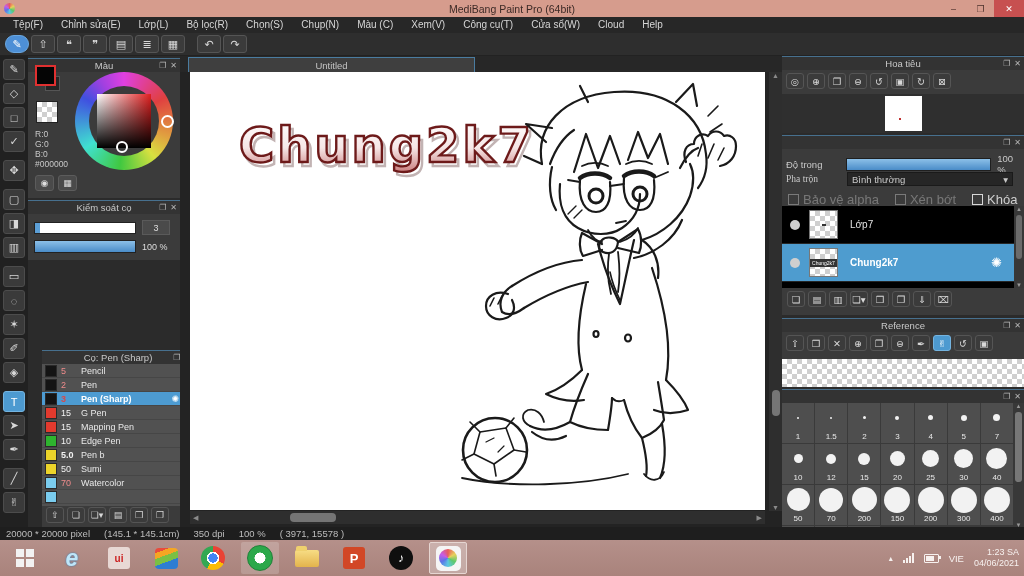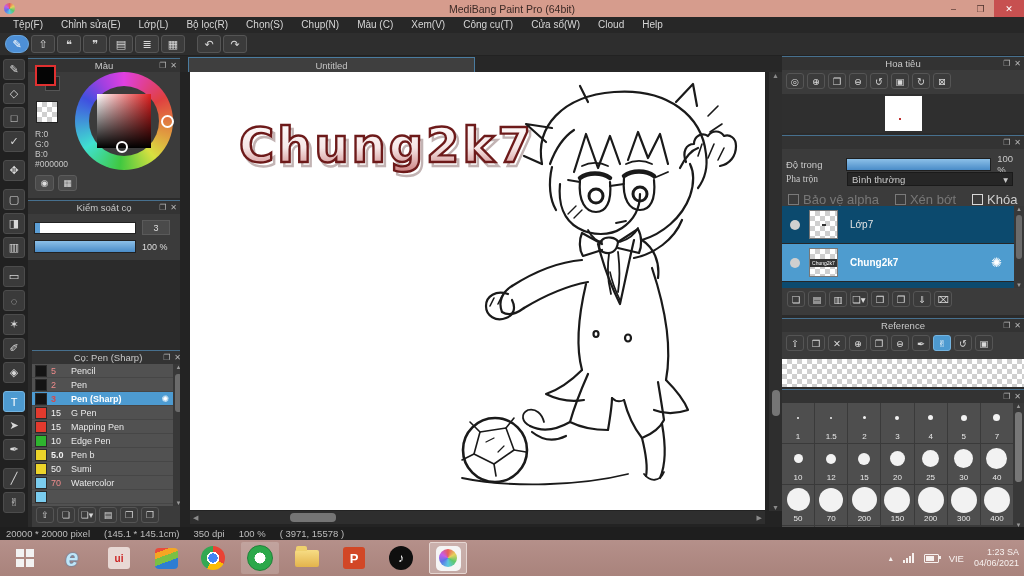--- a/index.html
+++ b/index.html
@@ -63,21 +63,21 @@
   .wheel-marker{position:absolute;left:133px;top:56px;width:9px;height:9px;border:2px solid #fff;border-radius:50%;z-index:3;}
   .sv-marker{position:absolute;left:88px;top:82px;width:8px;height:8px;border:2px solid #fff;border-radius:50%;z-index:3;}
   .panel-ksc{left:0;top:144px;width:152px;height:60px;}
   .ksc-row{position:absolute;left:6px;display:flex;align-items:center;}
   .bar1{width:100px;height:10px;background:#fff;border:1px solid #222;position:relative;}
   .bar1 .sliver{position:absolute;left:0;top:0;width:5px;height:100%;background:#5c9fd6;}
   .valbox{width:26px;height:13px;background:#4a4a4a;border:1px solid #5a5a5a;color:#ddd;
     font-size:9px;display:flex;align-items:center;justify-content:center;margin-left:6px;}
   .bar2{width:100px;height:11px;border:1px solid #222;background:linear-gradient(#8cc0e8,#4a8cc8);}
   .pctlabel{margin-left:6px;font-size:9px;color:#ddd;}
-  .panel-co{left:4px;top:294px;width:152px;height:177px;}
+  .panel-co{left:14px;top:294px;width:152px;height:177px;}
   .brushlist{position:absolute;left:0;top:13px;width:141px;height:142px;background:#515151;overflow:hidden;}
   .brow{height:13px;display:flex;align-items:center;border-bottom:1px solid #464646;padding-left:3px;font-size:9px;color:#e8e8e8;position:relative;}
   .brow.selected{background:#4d9bd1;font-weight:bold;color:#fff;}
   .bsw{width:10px;height:10px;border:1px solid #2a2a2a;margin-right:4px;flex:none;}
   .bnum{width:20px;flex:none;}
   .bgear{position:absolute;right:4px;color:#fff;font-size:9px;}
   .vscroll-s{position:absolute;right:0;top:13px;width:11px;height:142px;background:#383838;display:flex;flex-direction:column;align-items:center;font-size:6px;color:#999;}
   .vscroll-s .thumb{width:7px;height:38px;background:#6b6b6b;border-radius:3px;margin-top:4px;}
   .co-footer{position:absolute;left:0;bottom:2px;width:152px;height:20px;display:flex;gap:3px;padding-left:4px;align-items:center;}
   .fbtn{width:18px;height:16px;background:#3b3b3b;border:1px solid #555;border-radius:3px;
@@ -106,21 +106,21 @@
   .nav-thumb{position:absolute;left:103px;top:2px;width:37px;height:35px;background:#fff;}
   .nav-dot{position:absolute;left:14px;top:22px;width:2px;height:2px;background:#c03030;}
   .panel-layer{left:0;top:79px;width:242px;height:180px;}
   .lrow{position:absolute;left:0;width:242px;display:flex;align-items:center;font-size:9.5px;color:#c9c9c9;}
   .lslider{width:144px;height:11px;border:1px solid #1f1f1f;background:linear-gradient(#8cc0e8,#4a8cc8);}
   .ldrop{width:166px;height:14px;background:#262626;border:1px solid #1a1a1a;color:#c9c9c9;
     display:flex;align-items:center;padding:0 4px;box-sizing:border-box;justify-content:space-between;font-size:9.5px;}
   .chk{display:flex;align-items:center;gap:4px;font-size:13px;color:#cfcfcf;}
   .chk .box{width:9px;height:9px;border:1px solid #d8d8d8;background:transparent;}
   .chk.dim{opacity:.4;}
-  .layerlist{position:absolute;left:0;top:70px;width:242px;height:82px;background:#0c4a6e;overflow:hidden;}
+  .layerlist{position:absolute;left:0;top:70px;width:242px;height:82px;background:#000000;overflow:hidden;}
   .layer-row{height:37px;display:flex;align-items:center;border-bottom:1px solid #262626;position:relative;}
   .layer-row.selected{background:#4e9ccf;}
   .eyedot{width:10px;height:10px;border-radius:50%;background:#cfcfcf;margin:0 9px 0 8px;flex:none;}
   .lthumb{width:27px;height:27px;border:1px solid #777;flex:none;display:flex;align-items:center;justify-content:center;overflow:hidden;}
   .lthumb .mini{font-size:5px;color:#fff;background:#333;padding:1px 2px;white-space:nowrap;}
   .lname{margin-left:12px;color:#e4e4e4;}
   .layer-row.selected .lname{font-weight:bold;color:#fff;}
   .lgear{position:absolute;right:22px;font-size:13px;color:#fff;}
   .vscroll-l{position:absolute;right:0;top:0;width:10px;height:82px;background:#383838;display:flex;flex-direction:column;align-items:center;font-size:6px;color:#999;}
   .vscroll-l .thumb{width:6px;height:44px;background:#6b6b6b;border-radius:3px;margin-top:3px;}

